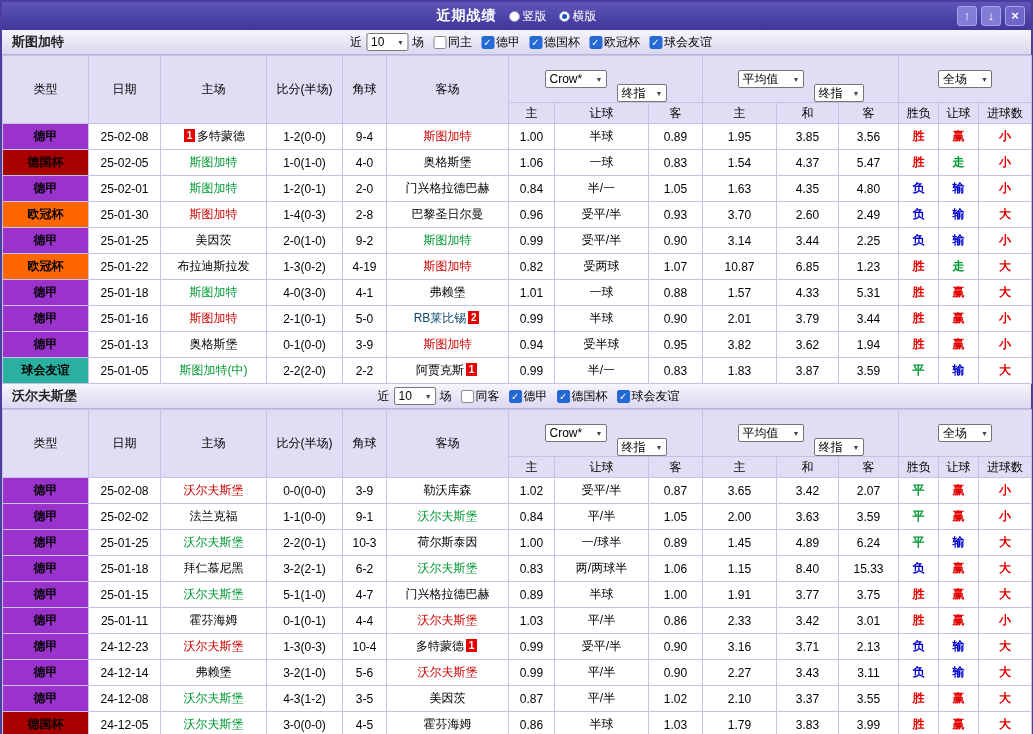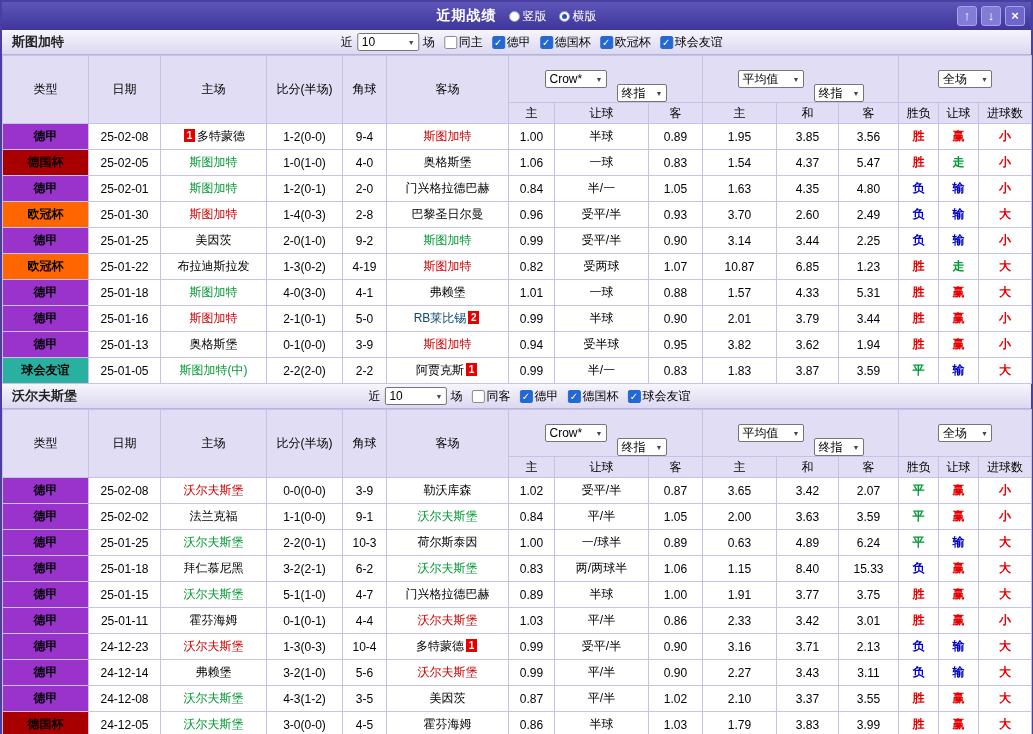--- a/index.html
+++ b/index.html
@@ -59,21 +59,21 @@
   }
   .cbx.checked { background:#2468d4; border-color:#2468d4; }
   .cbx.checked::after { content:"\2713"; font-weight:bold; }
   
   .fsel {
     display:inline-flex; align-items:center; justify-content:space-between;
     background:#fff; border:1px solid #767676; border-radius:2px;
     height:18px; padding:0 3px 0 4px; color:#000; cursor:pointer;
   }
   .fsel .arr { font-size:7px; color:#444; margin-left:4px; }
-  .w42 { width:62px; } .w60 { width:62px; } .w48 { width:50px;margin-top:28px; } .w64 { width:66px; } .w52 { width:54px; }
+  .w42 { width:42px; } .w60 { width:62px; } .w48 { width:50px;margin-top:28px; } .w64 { width:66px; } .w52 { width:54px; }
   .selrow { display:flex; align-items:center; justify-content:center; gap:10px; }
   
   table.rtable { border-collapse:collapse; table-layout:fixed; width:1029px; font-size:12px; }
   .rtable th, .rtable td {
     border:1px solid #c6c2e6; text-align:center;
     overflow:hidden; white-space:nowrap; vertical-align:middle;
   }
   .rtable thead th { background:#e0ddf5; font-weight:normal; height:21px; color:#000; }
   .rtable tbody td { height:26px; background:#fff; color:#000; }
   td.type { color:#fff; font-weight:bold; }
@@ -536,21 +536,21 @@
           <tr>
             <td class="type" style="background-color: rgb(153, 51, 204);">德甲</td>
             <td>25-01-25</td>
             <td><span class="tname" style="color: rgb(0, 153, 51);">沃尔夫斯堡</span></td>
             <td class="score">2-2(0-1)</td>
             <td>10-3</td>
             <td><span class="tname" style="color: rgb(0, 0, 0);">荷尔斯泰因</span></td>
             <td class="num">1.00</td>
             <td class="num">一/球半</td>
             <td class="num">0.89</td>
-            <td class="num">0.63</td>
+            <td class="num">1.45</td>
             <td class="num">4.89</td>
             <td class="num">6.24</td>
             <td class="res" style="color: rgb(0, 153, 51);">平</td>
             <td class="res" style="color: rgb(0, 0, 204);">输</td>
             <td class="res" style="color: rgb(230, 0, 0);">大</td>
           </tr>
           <tr>
             <td class="type" style="background-color: rgb(153, 51, 204);">德甲</td>
             <td>25-01-18</td>
             <td><span class="tname" style="color: rgb(0, 0, 0);">拜仁慕尼黑</span></td>

